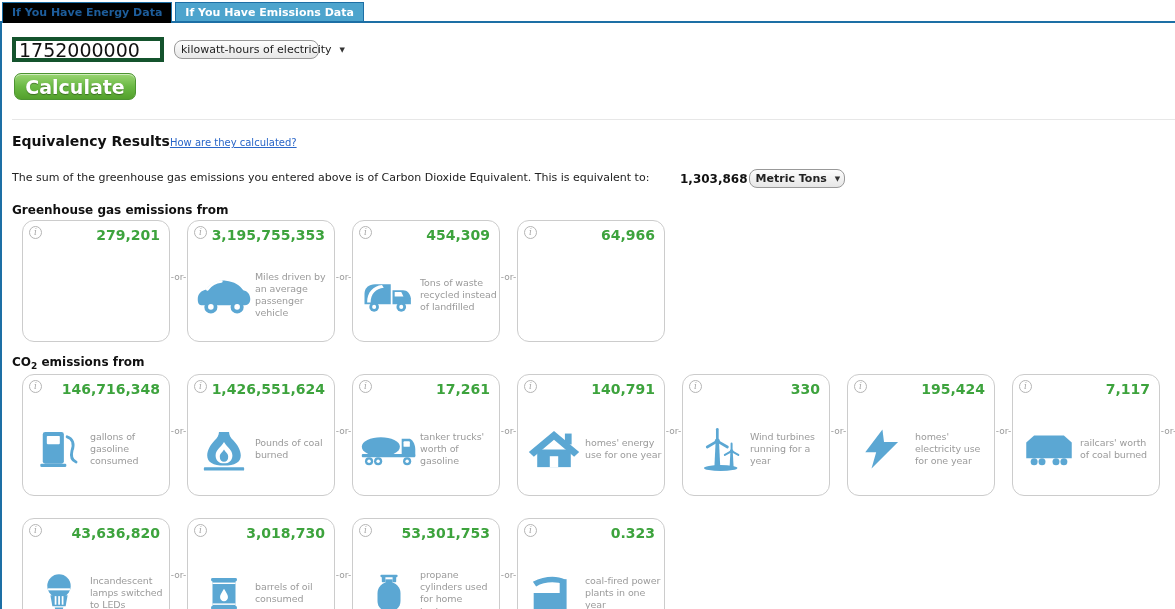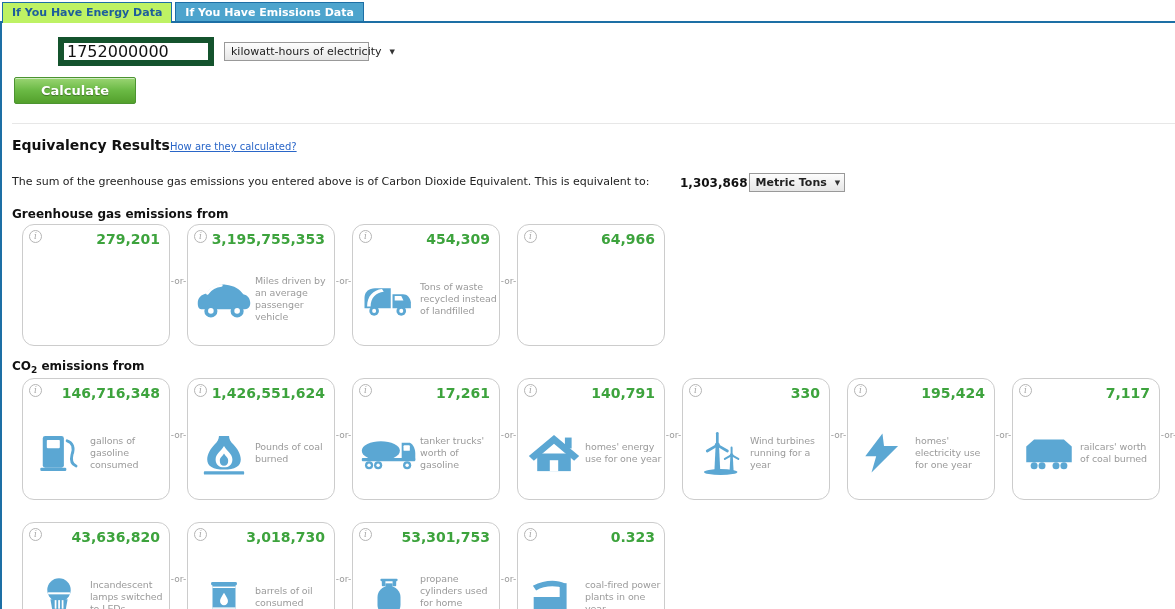--- a/index.html
+++ b/index.html
@@ -5,30 +5,30 @@
   :root{
     --tab-border:#1d6fa5; --tab-inactive-bg:#4da4cd; --tab-active-text:#1d5d9b;
     --value-green:#3da33d; --icon-blue:#5ba7d3; --link-blue:#2a66c8;
     --card-border:#cccccc; --label-gray:#9b9b9b;
     --button-green-top:#9ad573; --button-green-mid:#6ab944; --button-green-bottom:#53a02c;
   }
   html,body{margin:0;padding:0;background:#fff;}
   body{width:1175px;height:609px;overflow:hidden;font-family:"DejaVu Sans","Liberation Sans",sans-serif;color:#222;}
   .tabs{display:flex;align-items:flex-end;padding-left:2px;position:relative;z-index:2;margin-top:2px;}
   .tab{box-sizing:border-box;height:19px;padding:3px 9px 0;font-size:11px;font-weight:bold;border:1px solid var(--tab-border);border-bottom:none;white-space:nowrap;cursor:pointer;}
-  .tab.active{background:#bef264;color:var(--tab-active-text);margin-bottom:-2px;height:21px;}
+  .tab.active{background:#000000;color:var(--tab-active-text);margin-bottom:-2px;height:21px;}
   .tab.inactive{background:var(--tab-inactive-bg);color:#fff;margin-left:3px;}
   .panel{border-top:2px solid var(--tab-border);border-left:2px solid var(--tab-border);box-sizing:border-box;height:588px;padding:0 0 0 10px;position:relative;}
   .form-row{margin-top:14px;display:flex;align-items:center;gap:10px;}
-  .amount-input{width:138px;height:17px;border:6px solid #14532d;font-size:16px;padding:0 3px;font-family:inherit;color:#111;margin-left:46px;}
-  .sel{display:inline-flex;align-items:center;justify-content:space-between;box-sizing:border-box;height:19px;border:1px solid #999;border-radius:0;background:linear-gradient(#fdfdfd,#e6e6e6);font-size:11px;padding:0 6px;color:#222;cursor:pointer;white-space:nowrap;}
+  .amount-input{width:138px;height:17px;border:4px solid #14532d;font-size:19px;padding:0 3px;font-family:inherit;color:#111;}
+  .sel{display:inline-flex;align-items:center;justify-content:space-between;box-sizing:border-box;height:19px;border:1px solid #999;border-radius:8px;background:linear-gradient(#fdfdfd,#e6e6e6);font-size:11px;padding:0 6px;color:#222;cursor:pointer;white-space:nowrap;}
   .sel .arrow{font-size:7px;color:#333;margin-left:8px;}
   .sel.unit{width:145px;}
   .sel.bold{font-weight:bold;width:96px;}
-  .calculate{display:block;margin:11px 0 0 2px;width:122px;height:27px;border-radius:2px;border:1px solid #4c9431;background:linear-gradient(var(--button-green-top) 0%,var(--button-green-mid) 50%,var(--button-green-bottom) 100%);color:#fff;font-weight:bold;font-size:13px;font-family:inherit;text-shadow:0 1px 1px rgba(0,0,0,.35);box-shadow:inset 0 1px 0 rgba(255,255,255,.55);cursor:pointer;}
+  .calculate{display:block;margin:11px 0 0 2px;width:122px;height:27px;border-radius:7px;border:1px solid #4c9431;background:linear-gradient(var(--button-green-top) 0%,var(--button-green-mid) 50%,var(--button-green-bottom) 100%);color:#fff;font-weight:bold;font-size:19px;font-family:inherit;text-shadow:0 1px 1px rgba(0,0,0,.35);box-shadow:inset 0 1px 0 rgba(255,255,255,.55);cursor:pointer;}
   .divider{margin-top:19px;border-top:1px solid #e7e7e7;margin-right:0;}
   .results-header{margin-top:13px;display:flex;align-items:baseline;}
   .results-title{font-size:14px;font-weight:bold;color:#111;margin:0;}
   .how-link{font-size:10px;color:var(--link-blue);text-decoration:underline;cursor:pointer;}
   .sum-row{margin-top:22px;position:relative;font-size:11px;height:19px;}
   .sum-right{position:absolute;left:668px;top:-2px;display:flex;align-items:center;gap:1px;}
   .sum-val{font-size:12px;font-weight:bold;color:#111;}
   .section-heading{font-size:12px;font-weight:bold;color:#111;margin:13px 0 3px 0;}
   .section-heading sub{font-size:9px;}
   .card-row{display:flex;align-items:flex-start;margin-left:10px;}

